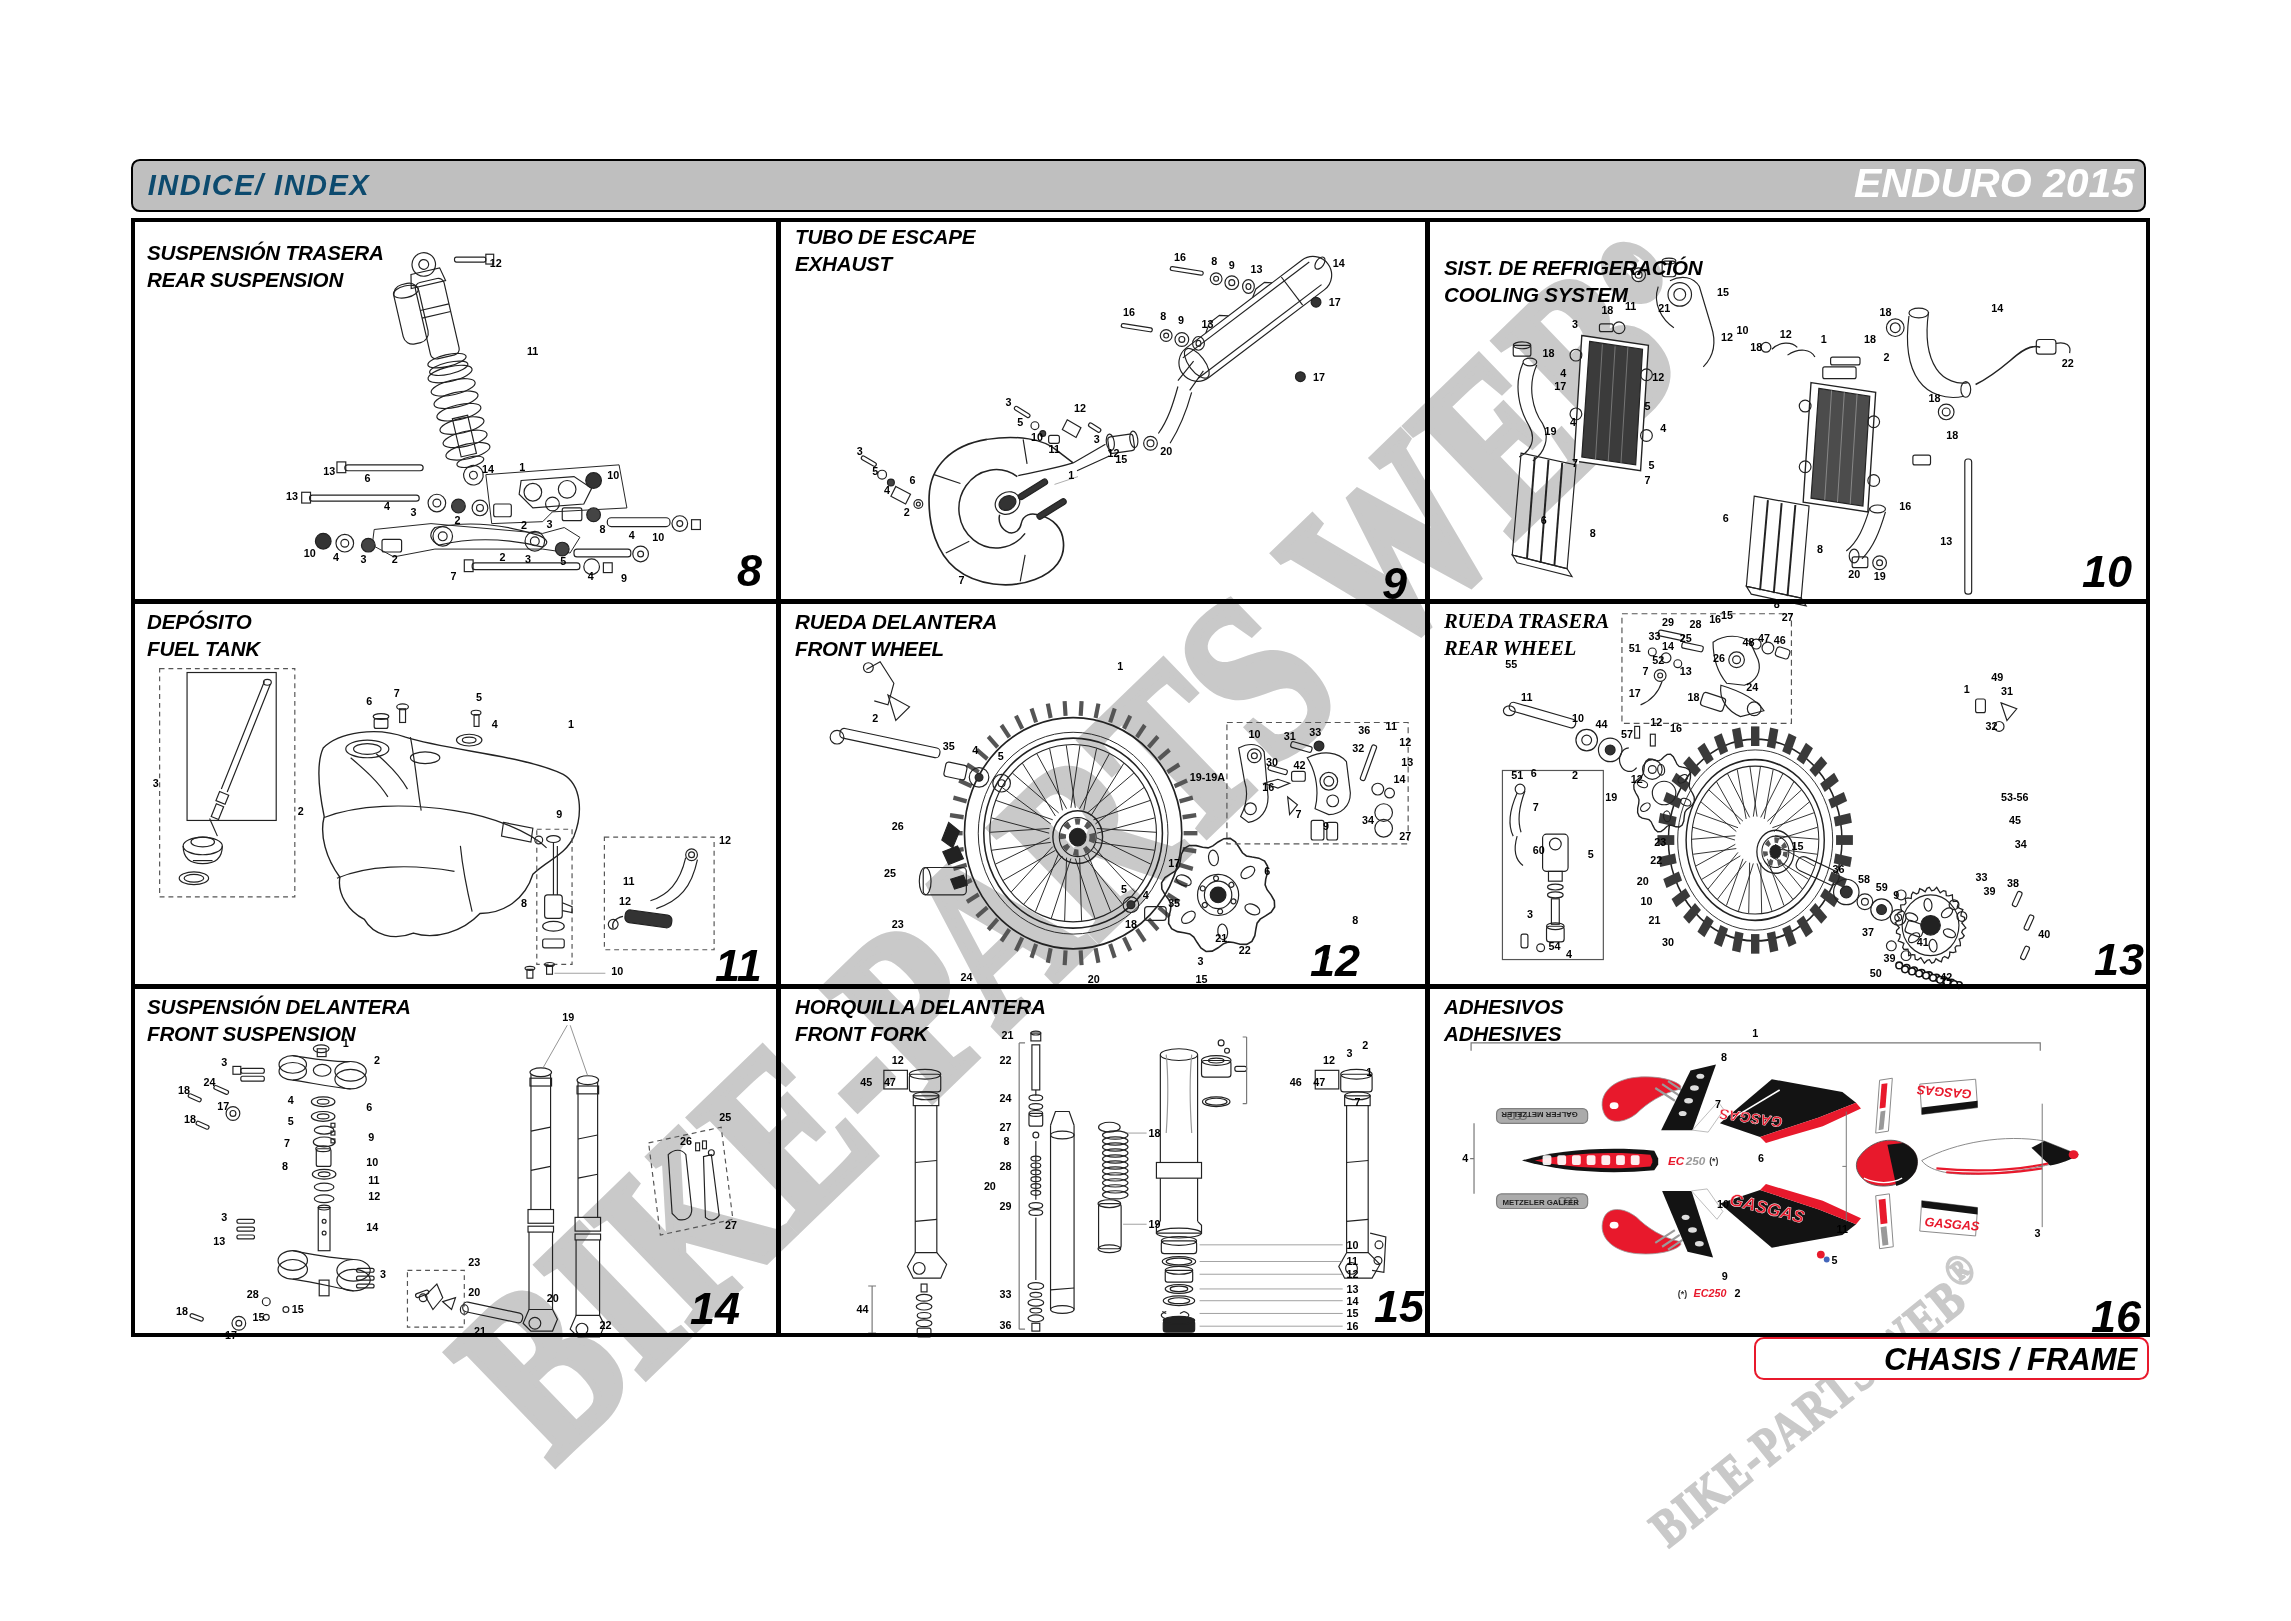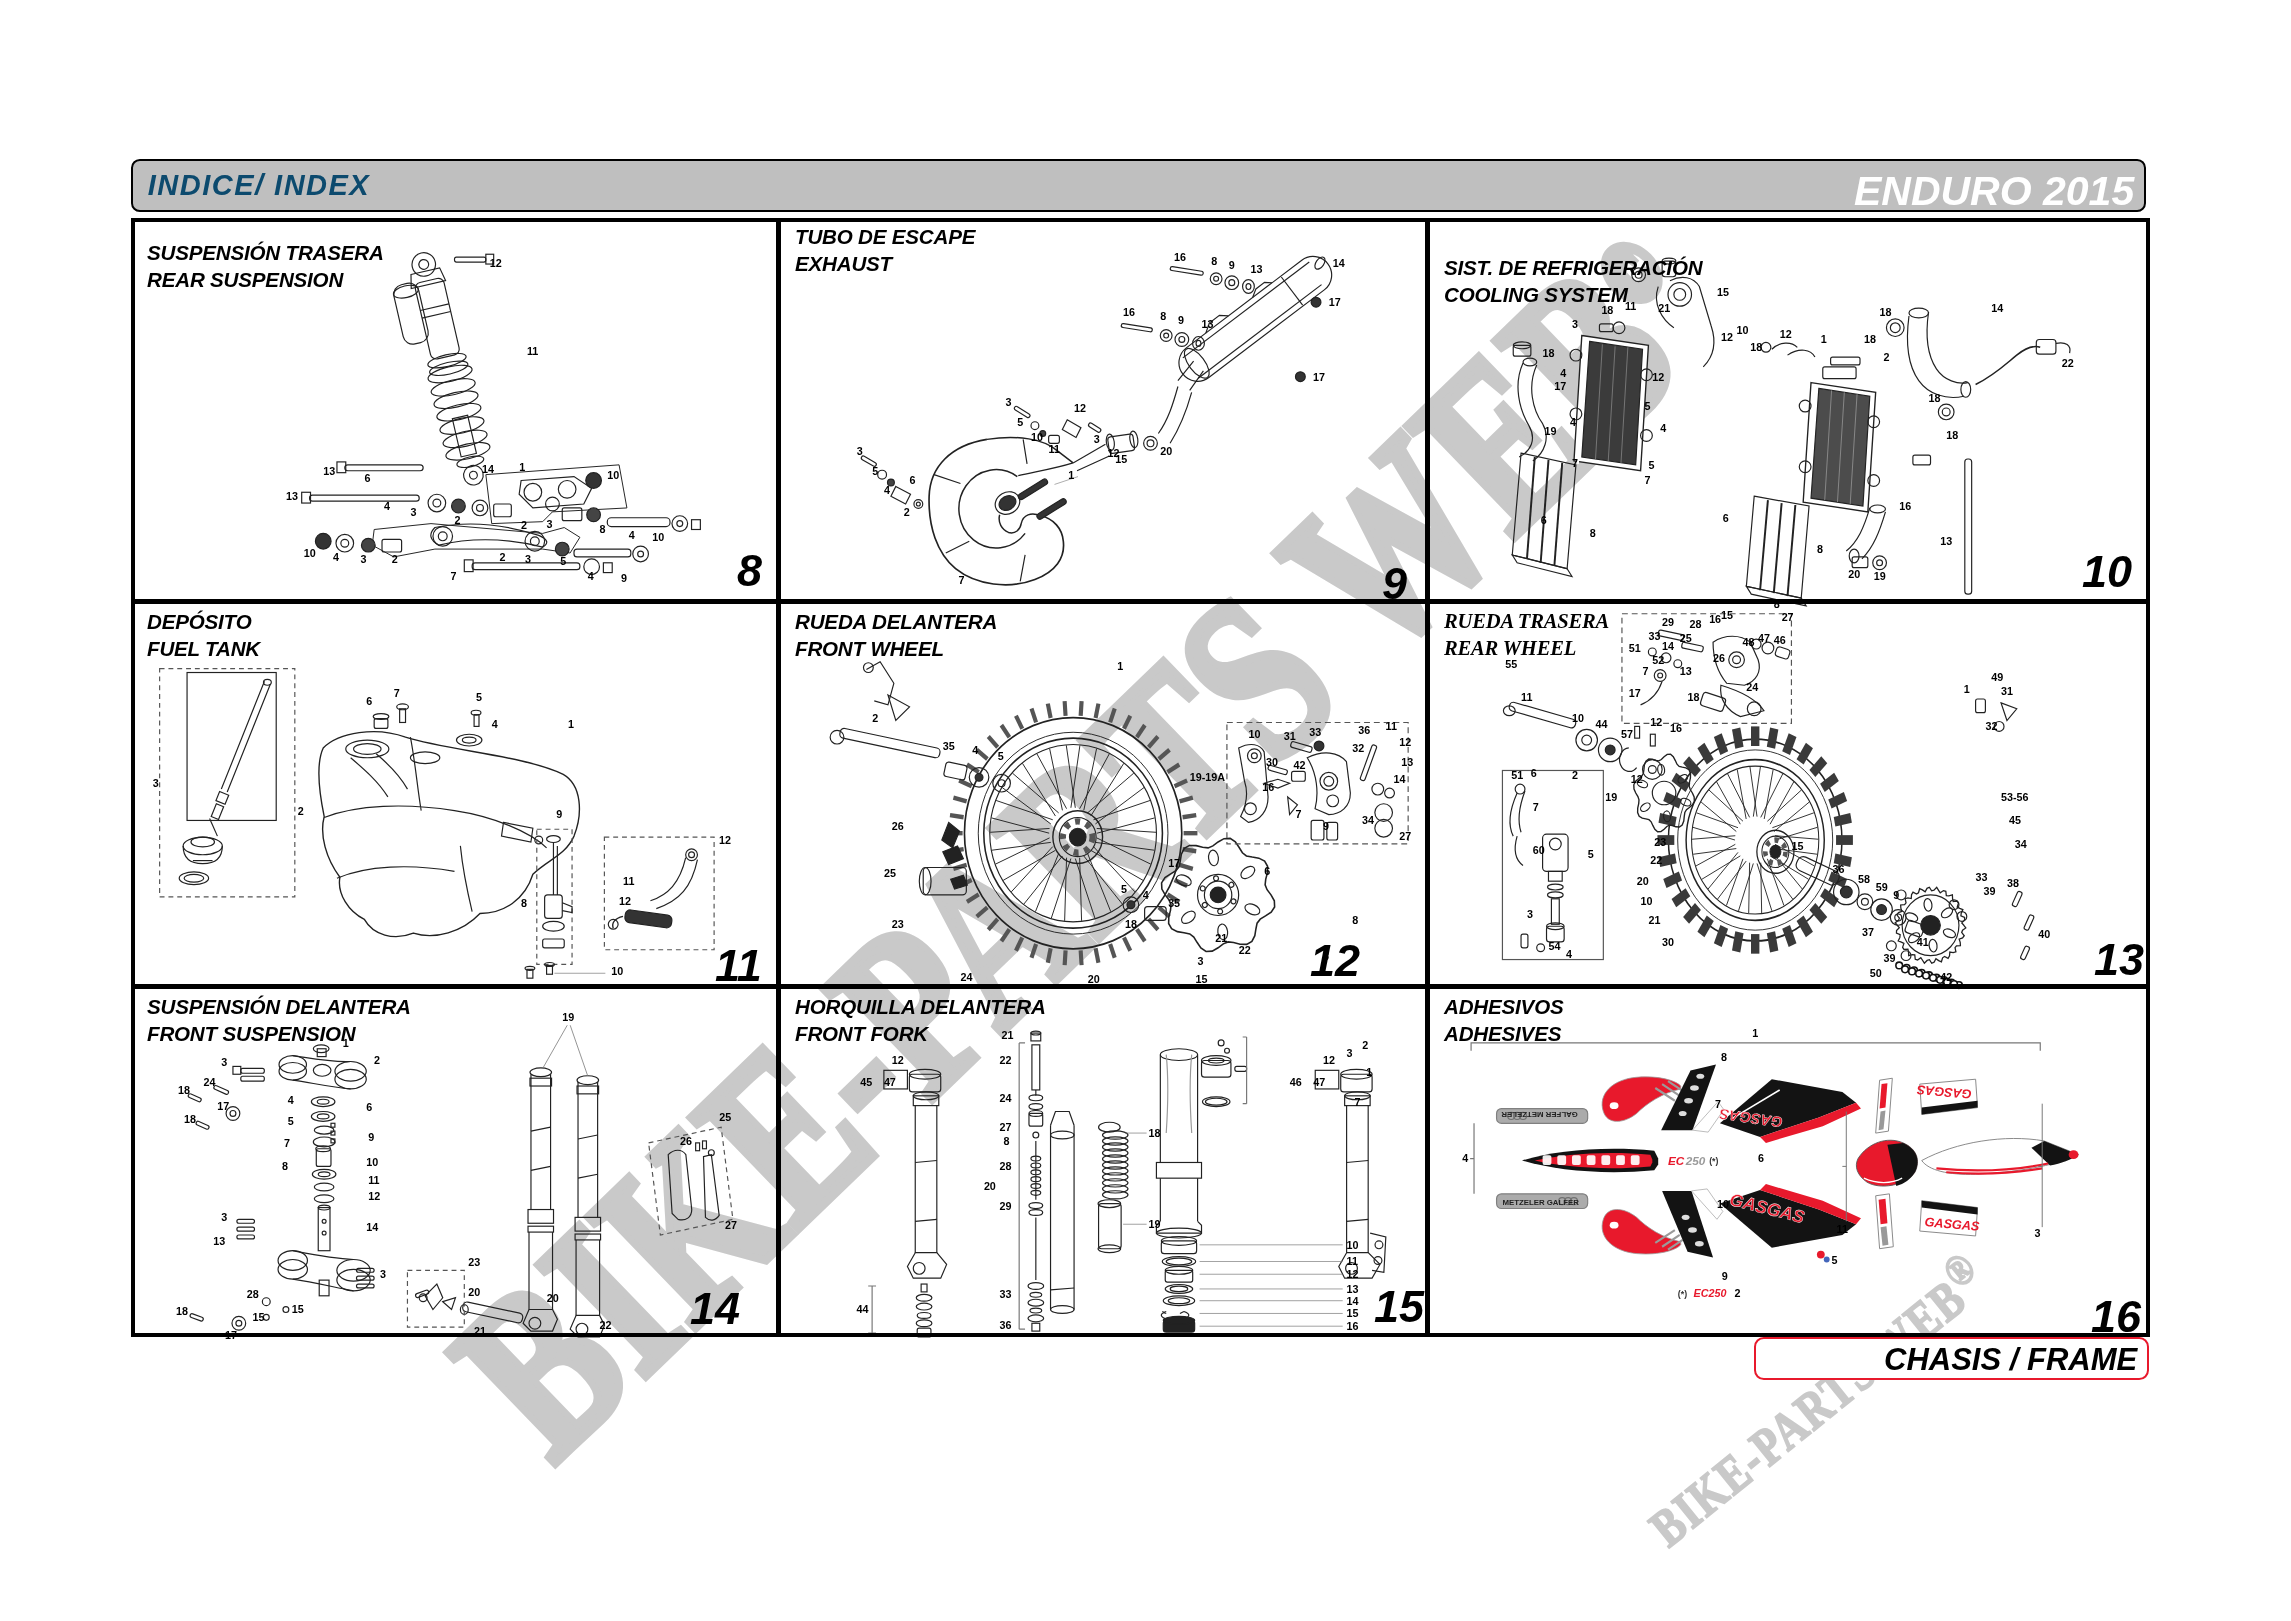--- a/index.html
+++ b/index.html
@@ -13,21 +13,21 @@
   -webkit-text-stroke:6.9px #c9c9c9;}
 #wm1 .t sup{font-size:69px;vertical-align:61px;}
 #wm2{position:absolute;left:1816px;top:1398px;width:0;height:0;z-index:0;}
 #wm2 .t{position:absolute;left:-235px;top:-26.5px;width:470px;text-align:center;
   font-family:"Liberation Serif", serif;font-weight:bold;font-size:42px;
   color:#c9c9c9;white-space:nowrap;transform:rotate(-39deg) scaleY(1.25);letter-spacing:2px;
   -webkit-text-stroke:1.6px #c9c9c9;}
 #hdr{position:absolute;left:131px;top:159px;width:2011px;height:49px;
   background:#bfbfbf;border:2.9px solid #000;border-radius:8.8px;z-index:2;}
 #hdr .l{position:absolute;left:14.7px;top:7.8px;font-size:29px;font-weight:bold;font-style:italic;color:#0c4a6e;letter-spacing:1.5px;}
-#hdr .r{position:absolute;right:9.8px;top:-1px;font-size:41px;font-weight:bold;font-style:italic;color:#fff;margin-top:8px;}
+#hdr .r{position:absolute;right:9.8px;top:-1px;font-size:41px;font-weight:bold;font-style:italic;color:#fff;}
 .title{position:absolute;z-index:3;font-size:20.6px;font-weight:bold;font-style:italic;color:#000;line-height:27px;white-space:pre;letter-spacing:-0.2px;}
 .num{position:absolute;z-index:3;font-size:45px;font-weight:bold;font-style:italic;color:#000;}
 svg{position:absolute;z-index:1;overflow:visible;}
 svg text{font-family:"Liberation Sans", sans-serif;font-weight:bold;}
 #chasis{position:absolute;left:1754px;top:1337px;width:391px;height:39px;
   border:2.9px solid #e8192c;border-radius:9.8px;background:#fff;z-index:3;}
 #chasis .t{position:absolute;right:9.8px;top:2.9px;font-size:31px;font-weight:bold;font-style:italic;color:#000;}
 </style>
 </head>
 <body>

